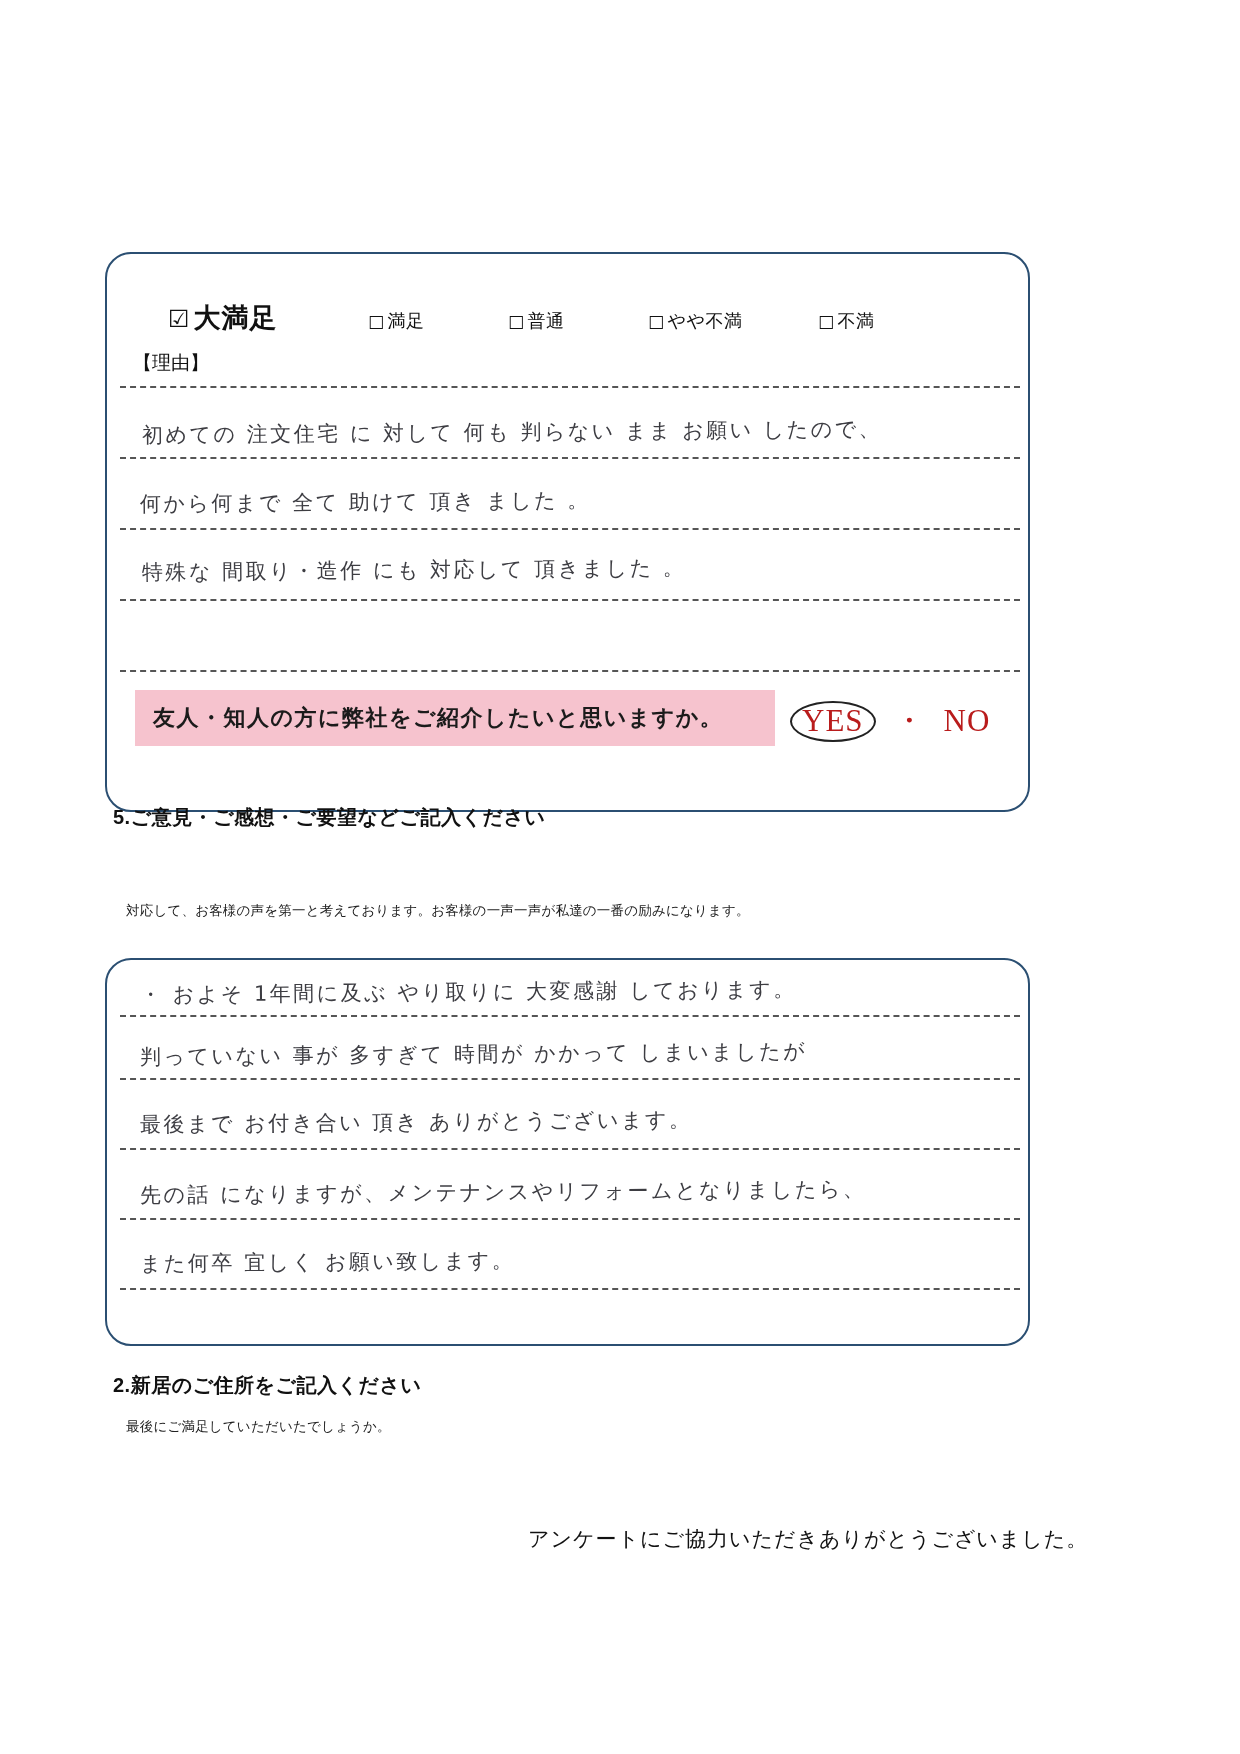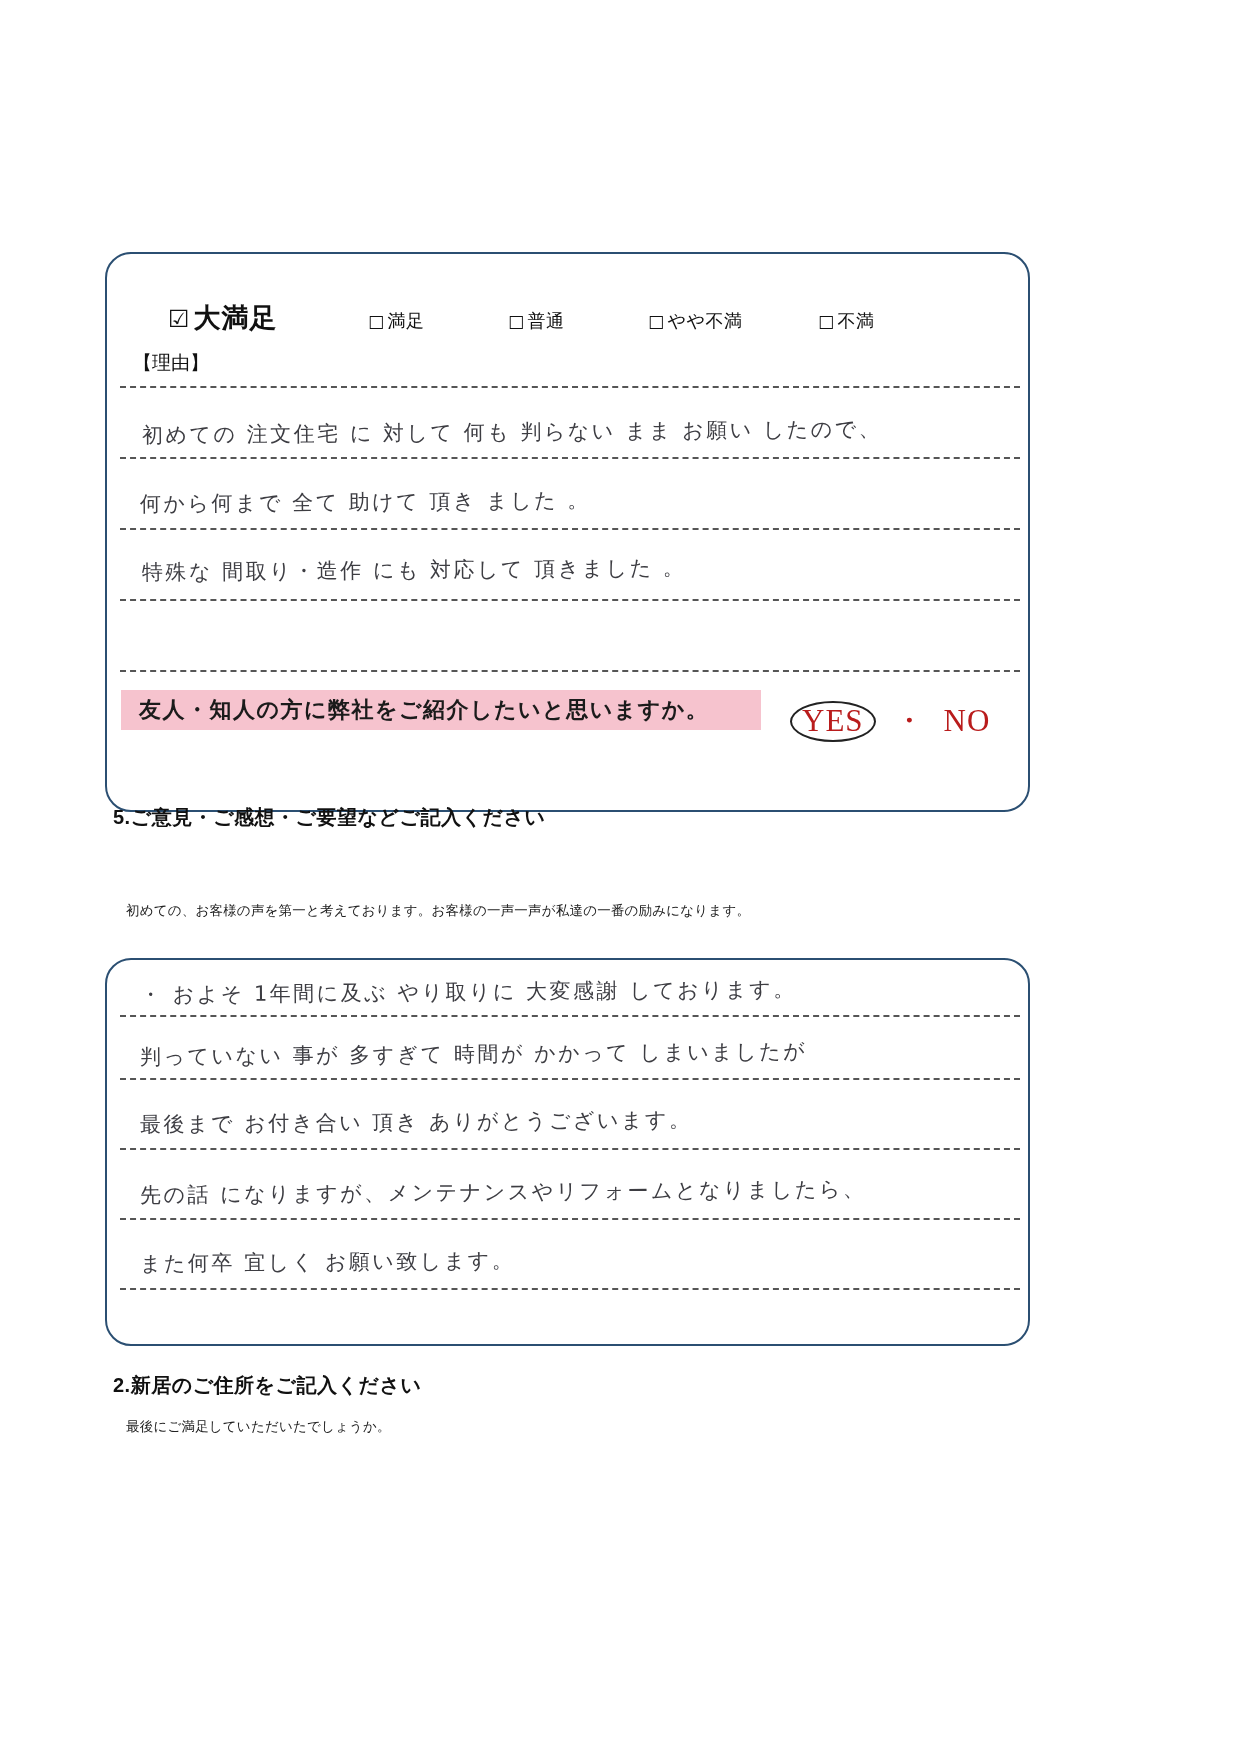--- a/index.html
+++ b/index.html
@@ -185,46 +185,47 @@
   <div class="dline" style="left:120px; top:528px; width:900px;"></div>
   <div class="dline" style="left:120px; top:599px; width:900px;"></div>
   <div class="dline" style="left:120px; top:670px; width:900px;"></div>
 
   <div class="hand" style="left:142px; top:418px;">初めての 注文住宅 に 対して 何も 判らない まま お願い したので、</div>
   <div class="hand" style="left:140px; top:488px;">何から何まで 全て 助けて 頂き ました 。</div>
   <div class="hand" style="left:142px; top:556px;">特殊な 間取り・造作 にも 対応して 頂きました 。</div>
   <div class="hand" style="left:142px; top:628px;"></div>
   <div class="hand" style="left:142px; top:699px;"></div>
 
-  <div class="pink-band" style="left:121px; top:690px; width:640px; height:40px;">
+  <div class="pink-band" style="left:135px; top:690px; width:640px; height:56px;">
     <span>友人・知人の方に弊社をご紹介したいと思いますか。</span>
   </div>
 
   <div class="yesno" style="left:790px; top:700px;">
     <span class="yes-circ">YES</span>
     <span>・</span>
     <span>NO</span>
   </div>
 
   <div class="q-heading" style="left:113px; top:804px;">5.ご意見・ご感想・ご要望などご記入ください</div>
 
-  <div class="note" style="left:126px; top:902px;">初めての、お客様の声を第一と考えております。お客様の一声一声が私達の一番の励みになります。</div>
+  <div class="note" style="left:126px; top:902px;">対応して、お客様の声を第一と考えております。お客様の一声一声が私達の一番の励みになります。</div>
 
   <div class="rbox" style="left:105px; top:958px; width:925px; height:388px;"></div>
 
   <div class="dline" style="left:120px; top:1015px; width:900px;"></div>
   <div class="dline" style="left:120px; top:1078px; width:900px;"></div>
   <div class="dline" style="left:120px; top:1148px; width:900px;"></div>
   <div class="dline" style="left:120px; top:1218px; width:900px;"></div>
   <div class="dline" style="left:120px; top:1288px; width:900px;"></div>
 
   <div class="hand" style="left:140px; top:978px;">・ およそ 1年間に及ぶ やり取りに 大変感謝 しております。</div>
   <div class="hand" style="left:140px; top:1040px;">判っていない 事が 多すぎて 時間が かかって しまいましたが</div>
   <div class="hand" style="left:140px; top:1108px;">最後まで お付き合い 頂き ありがとうございます。</div>
   <div class="hand" style="left:140px; top:1178px;">先の話 になりますが、メンテナンスやリフォームとなりましたら、</div>
   <div class="hand" style="left:140px; top:1248px;">また何卒 宜しく お願い致します。</div>
   <div class="hand" style="left:140px; top:1312px;"></div>
 
   <div class="q-heading" style="left:113px; top:1372px;">2.新居のご住所をご記入ください</div>
   <div class="note" style="left:126px; top:1418px;">最後にご満足していただいたでしょうか。</div>
 
+  <div class="footer" style="left:528px; top:1525px;">アンケートにご協力いただきありがとうございました。</div>
 
 </div>
 
 </body></html>

